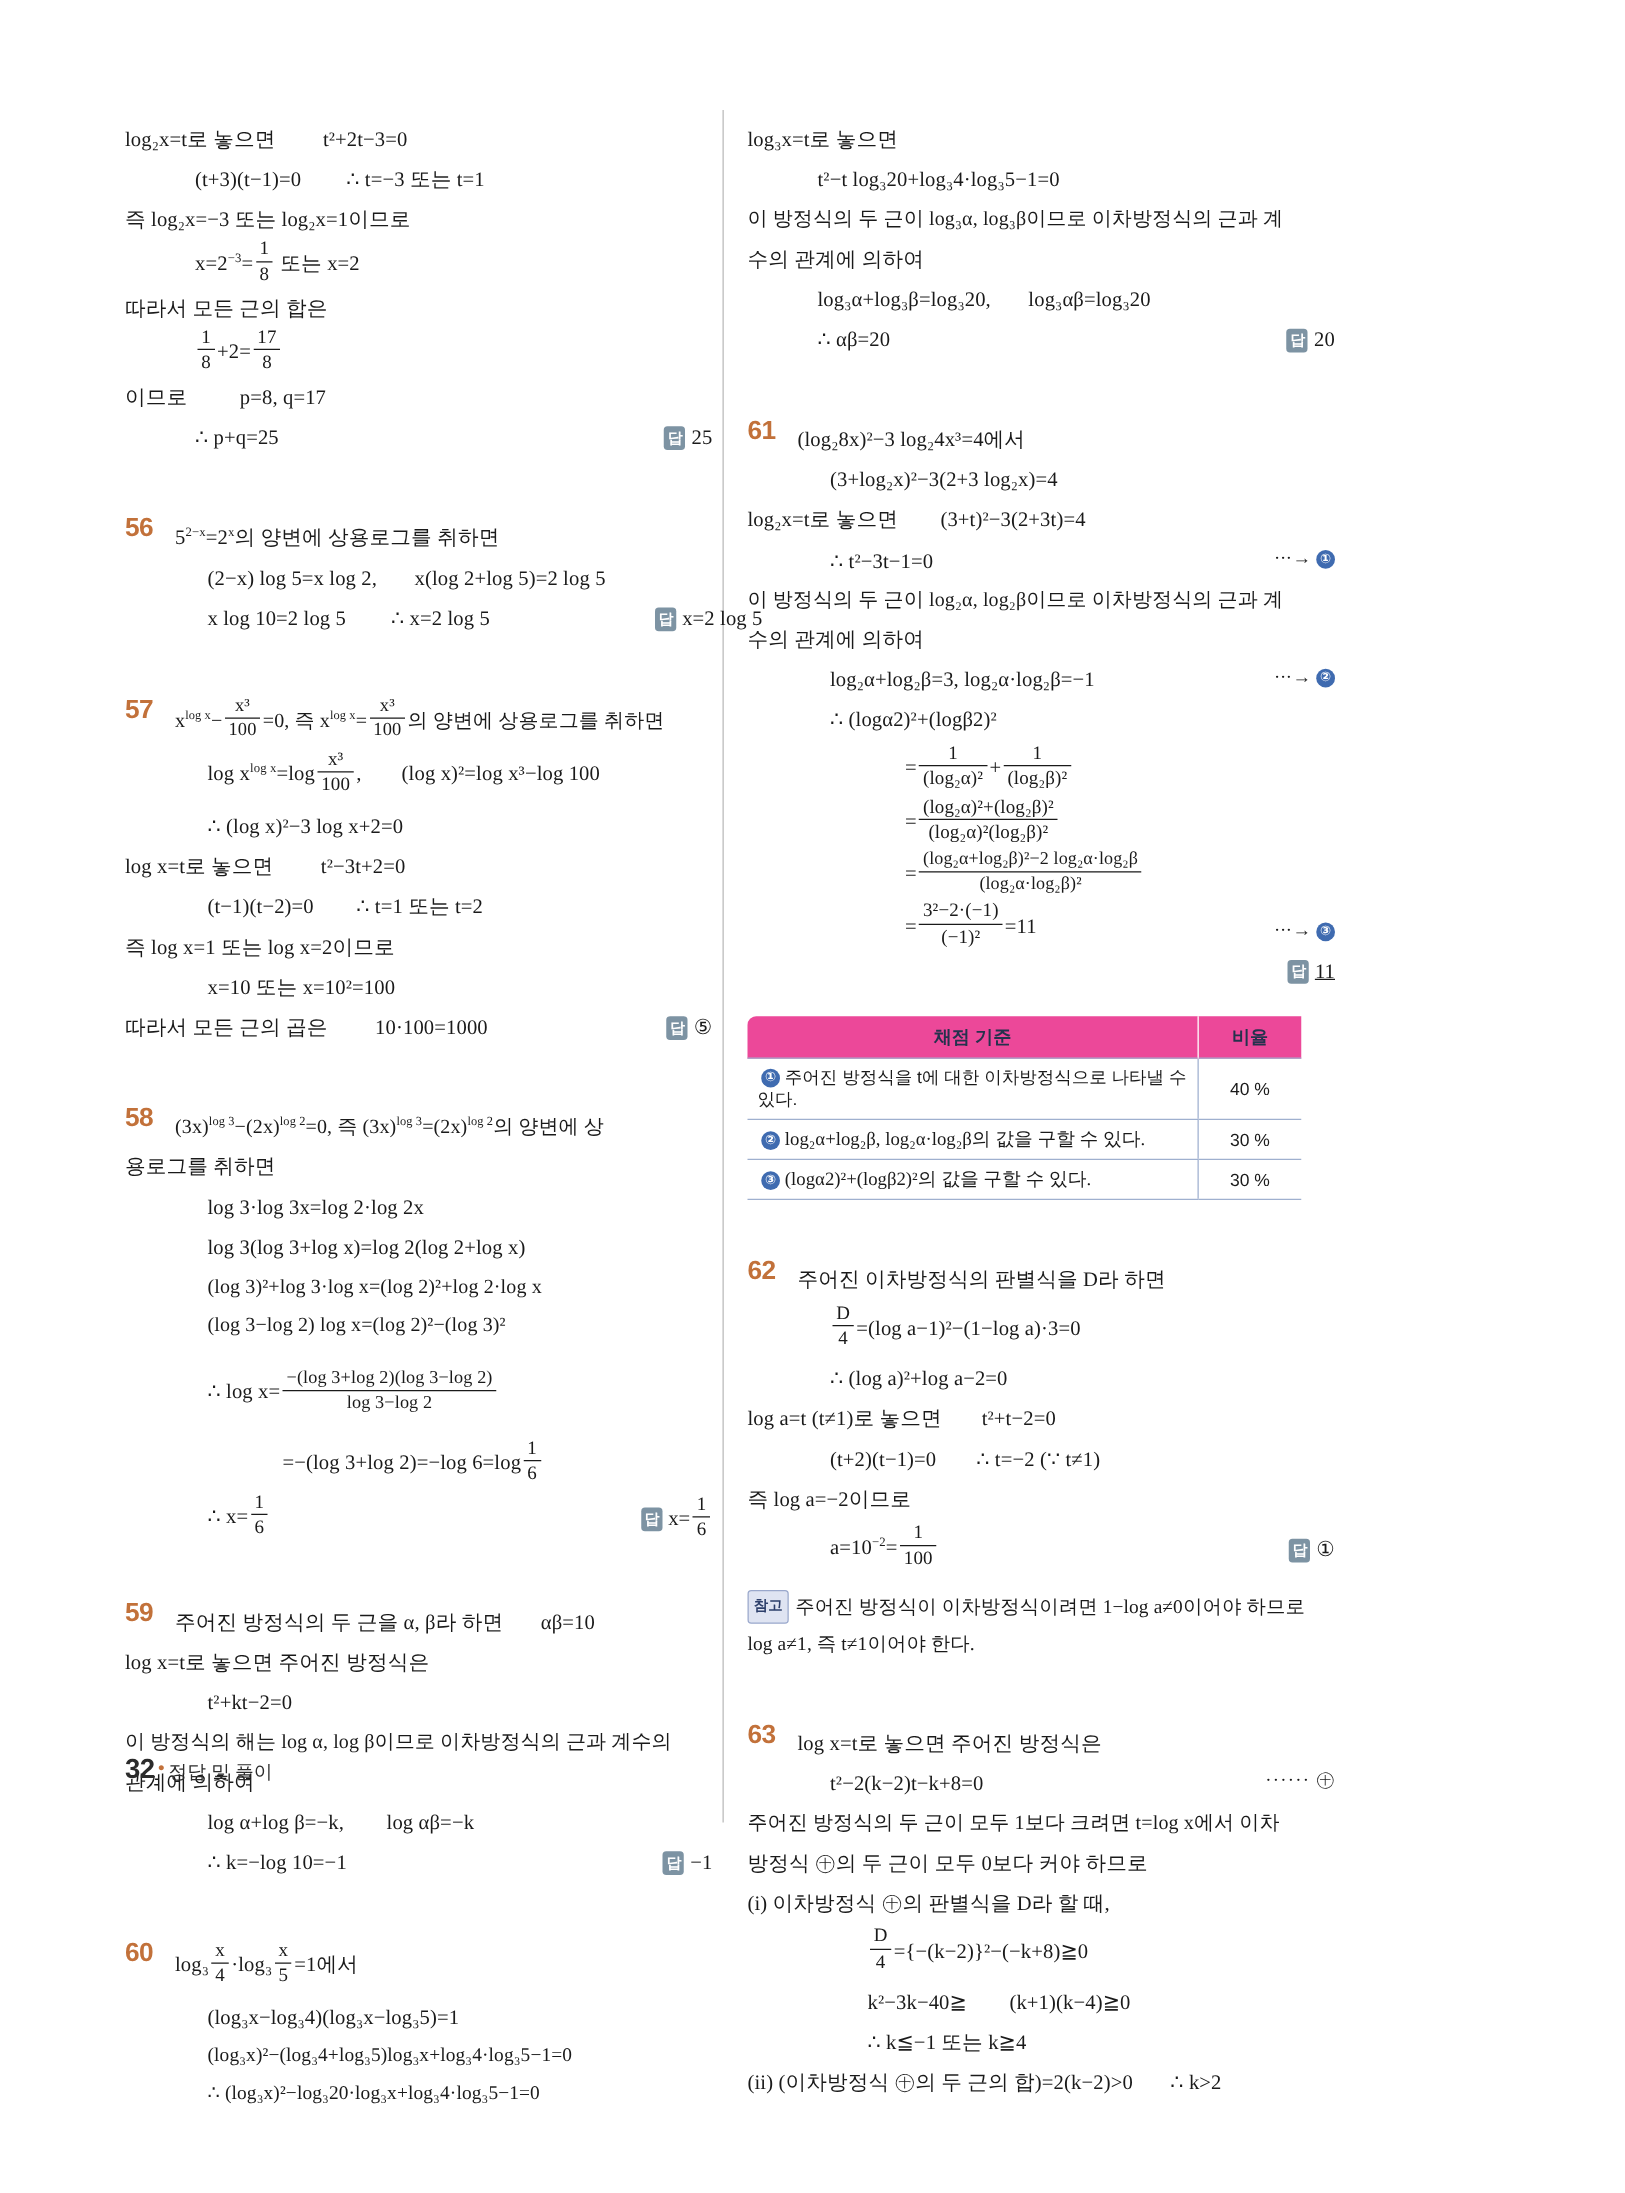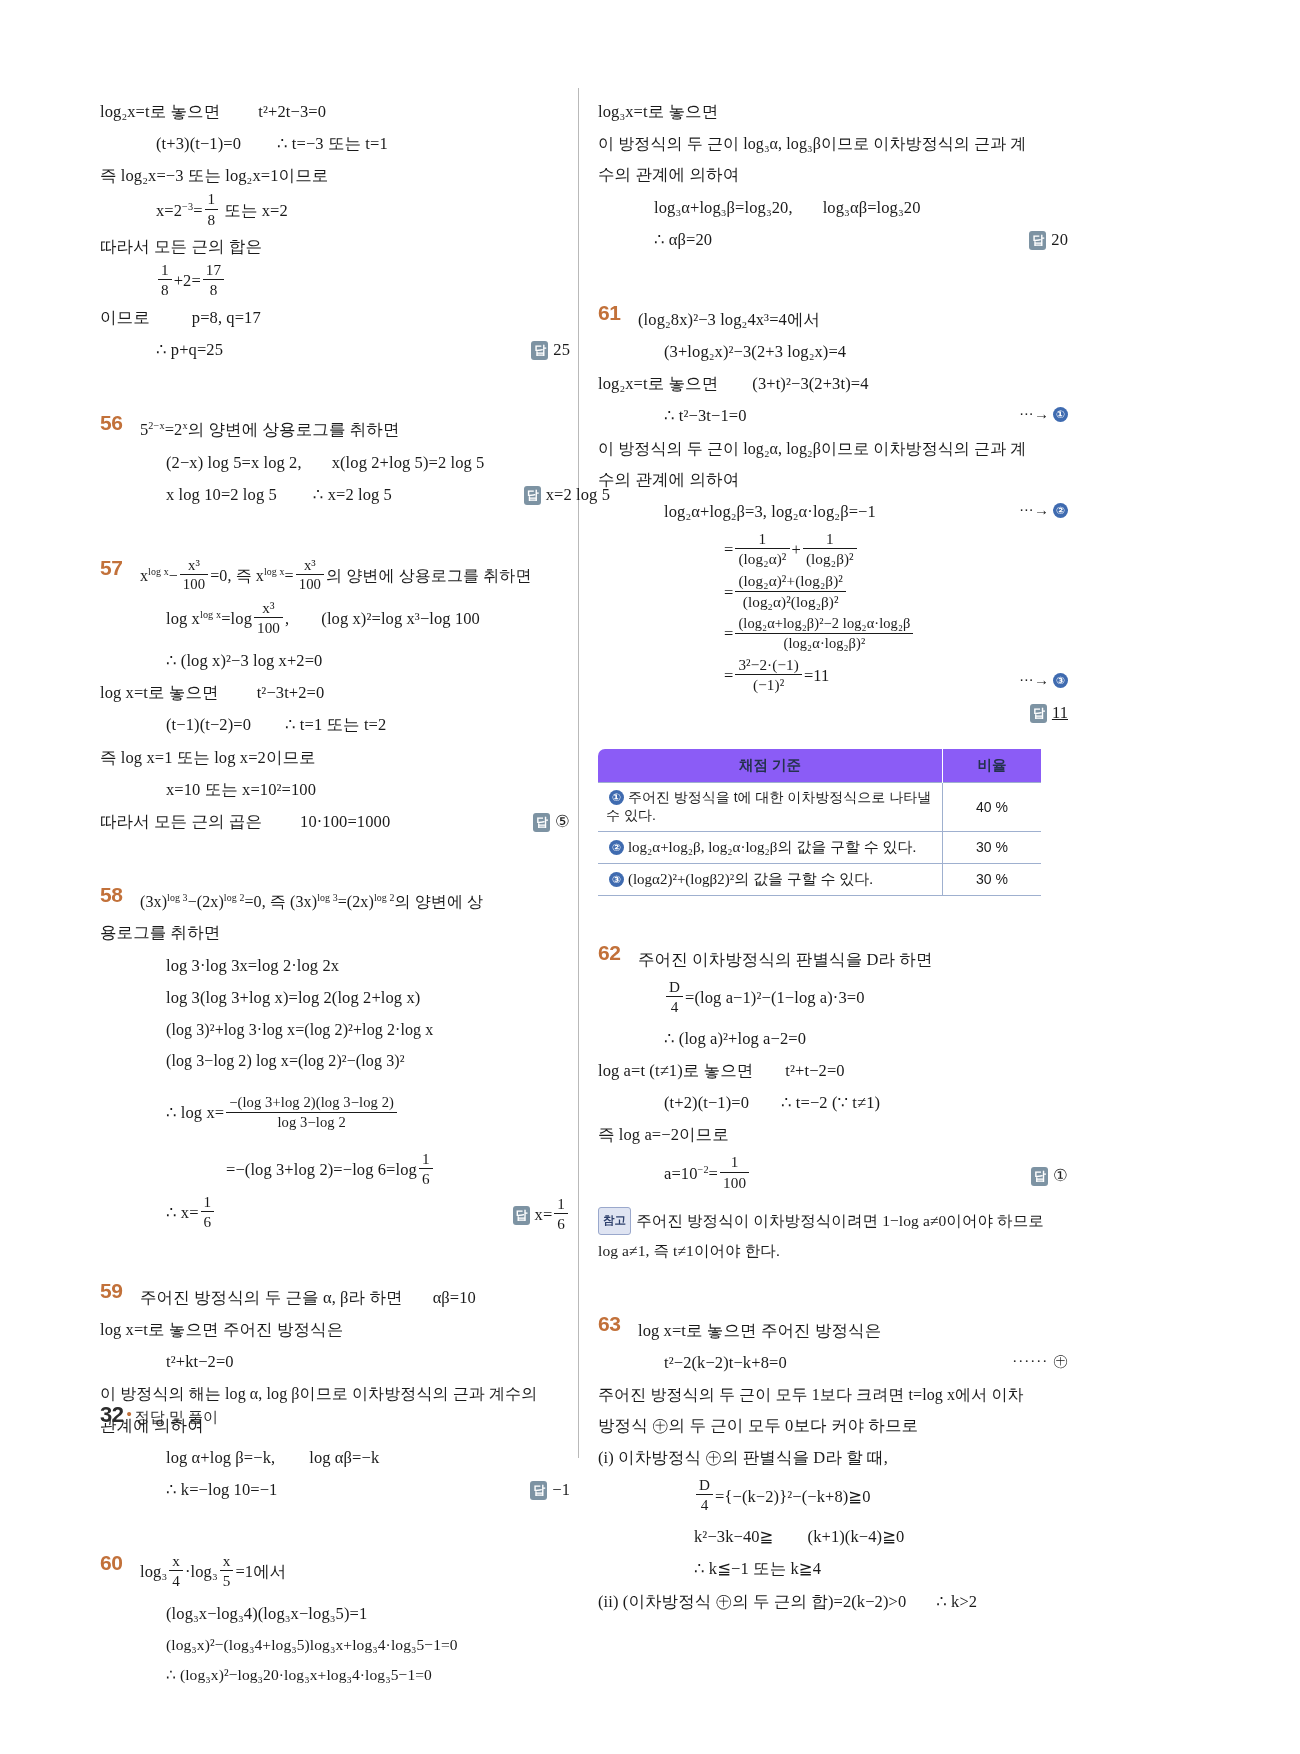--- a/index.html
+++ b/index.html
@@ -129,25 +129,25 @@
   .dots{letter-spacing:1px;color:#1a1a1a;}
 
   
   .sctable{
     margin-top:26px;
     width:443px;
     border-collapse:collapse;
     font-family:"Liberation Sans","DejaVu Sans",sans-serif;
   }
   .sctable th{
-    background:#8b5cf6;
+    background:#ec4899;
     color:#24324d;
     font-size:14.5px;
     font-weight:bold;
-    padding:7px 16px;
+    padding:7px 0;
     border:none;
   }
   .sctable th.c1{border-top-left-radius:7px;border-bottom-left-radius:0;}
   .sctable th.c2{border-left:1.5px solid #ffffff;width:66px;}
   .sctable td{
     font-size:14px;
     padding:6px 8px;
     border-bottom:1.3px solid #9fb0cf;
     color:#1a1a1a;
   }
@@ -302,20 +302,21 @@
       <div class="ln ind1" style="font-size:15.5px;"><span>(log₃x)²−(log₃4+log₃5)log₃x+log₃4·log₃5−1=0</span></div>
       <div class="ln ind1" style="font-size:15.5px;"><span>∴ (log₃x)²−log₃20·log₃x+log₃4·log₃5−1=0</span></div>
     </div>
 
   </div>
 
   <div class="col col-right">
 
     <div>
       <div class="ln"><span>log₃x=t로 놓으면</span></div>
+      <div class="ln ind2"><span>t²−t log₃20+log₃4·log₃5−1=0</span></div>
       <div class="ln" style="font-size:16px;"><span>이 방정식의 두 근이 log₃α, log₃β이므로 이차방정식의 근과 계</span></div>
       <div class="ln"><span>수의 관계에 의하여</span></div>
       <div class="ln ind2"><span>log₃α+log₃β=log₃20,</span><span style="display:inline-block;width:30px;"></span><span>log₃αβ=log₃20</span></div>
       <div class="ln ind2" style="position:relative;">
         <span>∴ αβ=20</span>
         <span class="ans" style="top:0;"><span class="badge">답</span><span>20</span></span>
       </div>
     </div>
 
     <div class="gapbig"></div>
@@ -327,20 +328,21 @@
       <div class="ln ind1" style="position:relative;">
         <span>∴ t²−3t−1=0</span>
         <span class="stepmark" style="top:0;"><span class="dots">∙∙∙→</span><span class="cnum">①</span></span>
       </div>
       <div class="ln outdent" style="font-size:16px;"><span>이 방정식의 두 근이 log₂α, log₂β이므로 이차방정식의 근과 계</span></div>
       <div class="ln outdent"><span>수의 관계에 의하여</span></div>
       <div class="ln ind1" style="position:relative;">
         <span>log₂α+log₂β=3, log₂α·log₂β=−1</span>
         <span class="stepmark" style="top:0;"><span class="dots">∙∙∙→</span><span class="cnum">②</span></span>
       </div>
+      <div class="ln ind1"><span>∴ (logα2)²+(logβ2)²</span></div>
       <div class="ln ind3" style="margin-top:4px;">
         <span>=</span><span class="fr"><span class="nu">1</span><span class="de">(log₂α)²</span></span><span>+</span><span class="fr"><span class="nu">1</span><span class="de">(log₂β)²</span></span>
       </div>
       <div class="ln ind3" style="margin-top:4px;">
         <span>=</span><span class="fr"><span class="nu">(log₂α)²+(log₂β)²</span><span class="de">(log₂α)²(log₂β)²</span></span>
       </div>
       <div class="ln ind3" style="margin-top:4px;">
         <span>=</span><span class="fr" style="font-size:0.95em;"><span class="nu">(log₂α+log₂β)²−2 log₂α·log₂β</span><span class="de">(log₂α·log₂β)²</span></span>
       </div>
       <div class="ln ind3" style="margin-top:4px;position:relative;">

